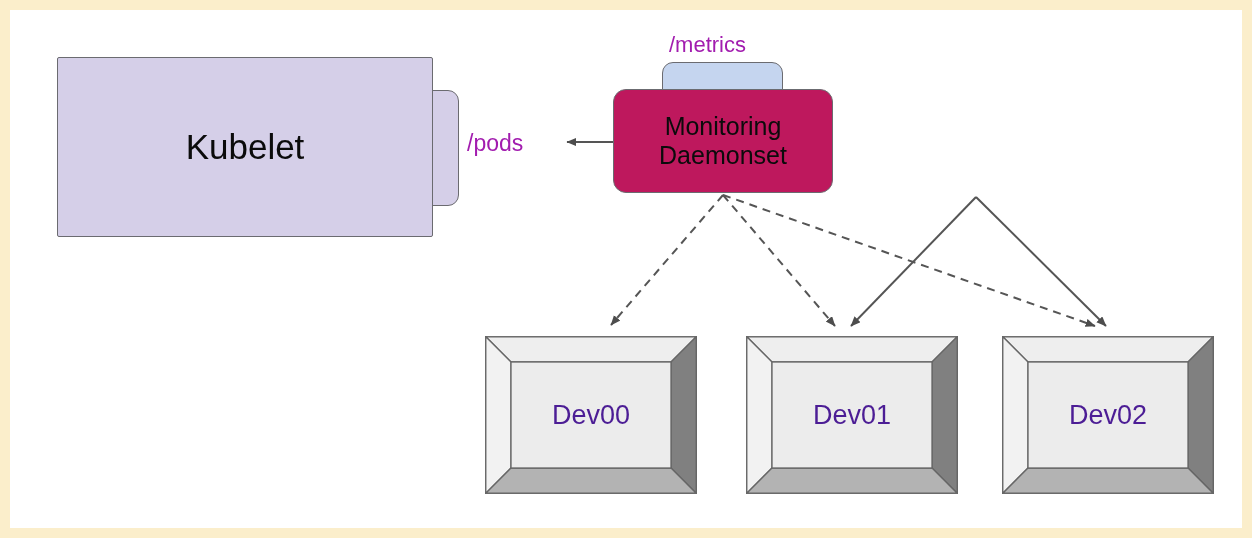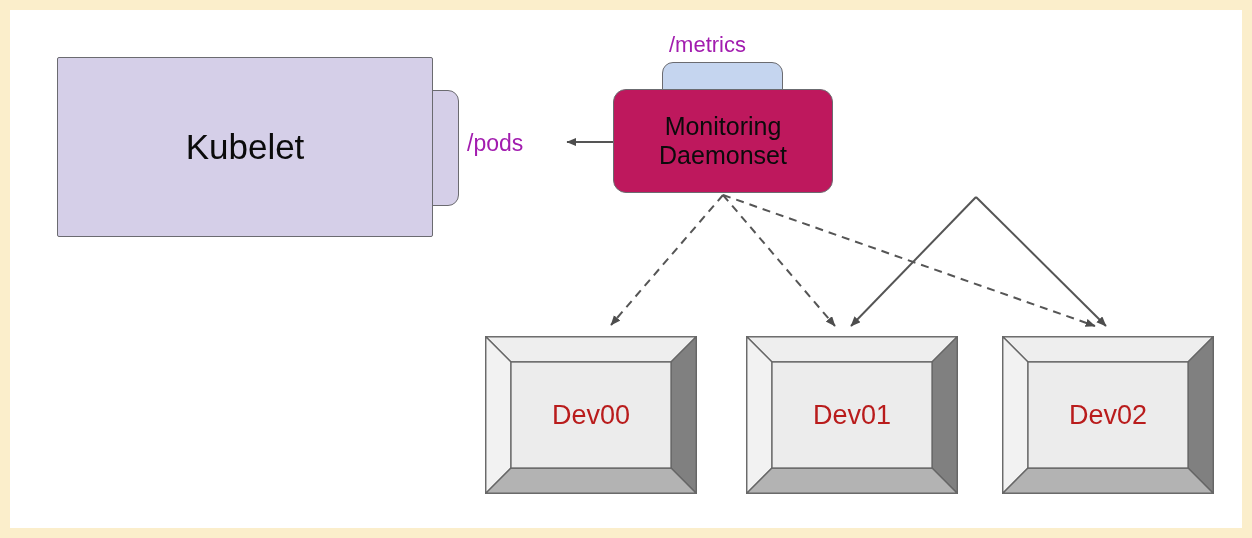--- a/index.html
+++ b/index.html
@@ -102,21 +102,21 @@
     height: 100%;
   }
   .device .device-label {
     position: absolute;
     left: 0;
     right: 0;
     top: 50%;
     transform: translateY(-50%);
     text-align: center;
     font-size: 27px;
-    color: #b91c1c;
+    color: #4c1d95;
   }
 </style>
 </head>
 <body>
 
 <div id="frame">
   <div id="canvas">
 
     <svg id="wires" viewBox="0 0 1232 518">
       <defs>

